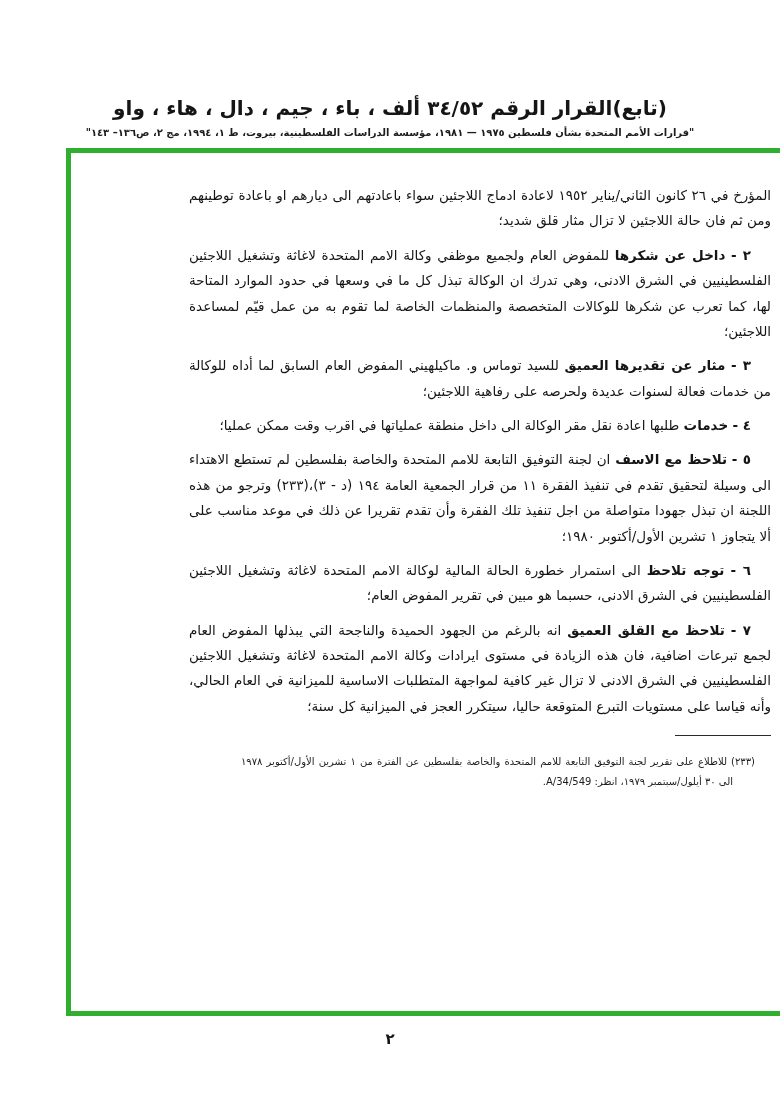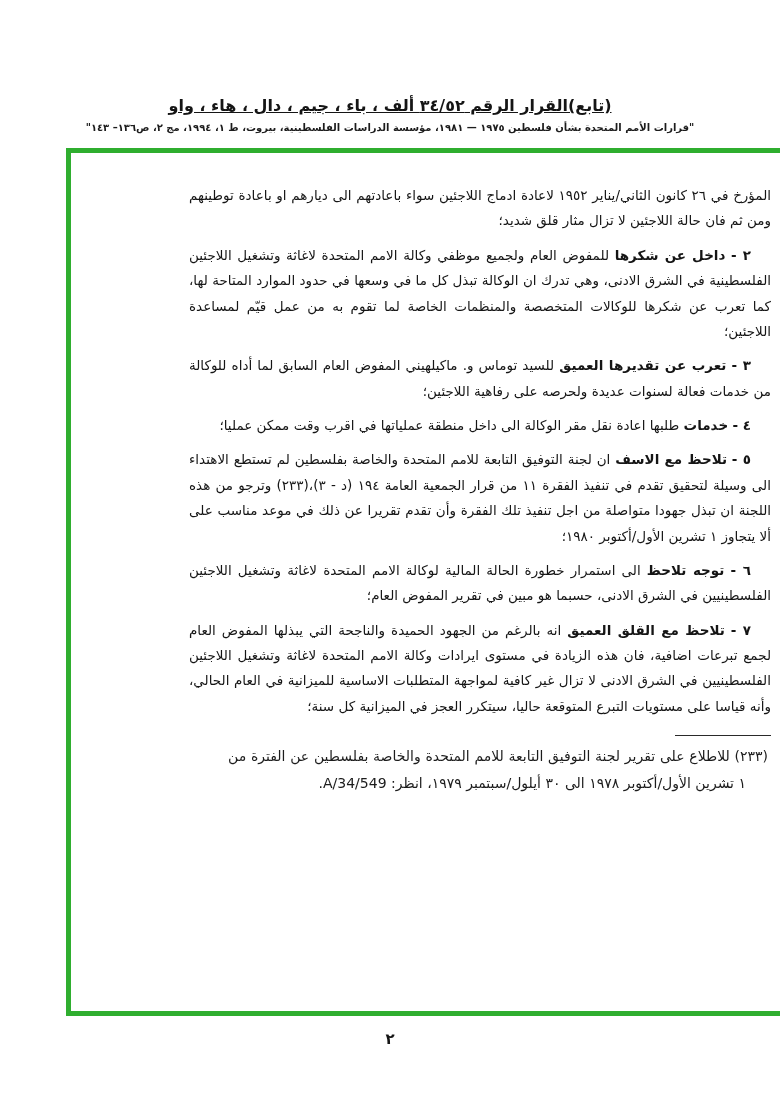--- a/index.html
+++ b/index.html
@@ -15,24 +15,23 @@
   }
   .page-header {
     position: absolute;
     top: 96px;
     left: 0;
     width: 100%;
     direction: rtl;
     text-align: center;
   }
   .header-title {
-    font-size: 16px;
+    font-size: 20px;
     font-weight: bold;
     letter-spacing: 0.2px;
-    text-decoration: underline;
   }
   .header-source {
     margin-top: 7px;
     font-size: 10px;
     font-weight: bold;
     color: #1c1c1c;
     padding: 0 28px;
     white-space: nowrap;
   }
   .green-frame {
@@ -62,22 +61,22 @@
     padding-left: 36px;
     direction: rtl;
   }
   .fn-rule {
     width: 96px;
     height: 0;
     border-top: 1.5px solid #2a2a2a;
     margin-bottom: 7px;
   }
   .fn-text {
-    margin: 3px;
-    font-size: 14px;
+    margin: 16px;
+    font-size: 10px;
     line-height: 1.95;
     text-align: justify;
     padding-right: 22px;
     text-indent: -22px;
     color: #1c1c1c;
   }
   .fn-marker { white-space: nowrap; }
   .page-number {
     position: absolute;
     top: 1030px;
@@ -96,23 +95,23 @@
   <div class="page-header">
     <div class="header-title">(تابع)القرار الرقم ٣٤/٥٢ ألف ، باء ، جيم ، دال ، هاء ، واو</div>
     <div class="header-source">"قرارات الأمم المتحدة بشأن فلسطين ١٩٧٥ — ١٩٨١، مؤسسة الدراسات الفلسطينية، بيروت، ط ١، ١٩٩٤، مج ٢، ص١٣٦– ١٤٣"</div>
   </div>
 
   <div class="green-frame">
     <div class="frame-content">
 
       <p class="para"><span>المؤرخ في ٢٦ كانون الثاني/يناير ١٩٥٢ لاعادة ادماج اللاجئين سواء باعادتهم الى ديارهم او باعادة توطينهم ومن ثم فان حالة اللاجئين لا تزال مثار قلق شديد؛</span></p>
 
-      <p class="para numbered"><span class="pnum">٢ -</span> <span class="plead">داخل عن شكرها</span> <span>للمفوض العام ولجميع موظفي وكالة الامم المتحدة لاغاثة وتشغيل اللاجئين الفلسطينية في الشرق الادنى، وهي تدرك ان الوكالة تبذل كل ما في وسعها في حدود الموارد المتاحة لها، كما تعرب عن شكرها للوكالات المتخصصة والمنظمات الخاصة لما تقوم به من عمل قيّم لمساعدة اللاجئين؛</span></p>
+      <p class="para numbered"><span class="pnum">٢ -</span> <span class="plead">داخل عن شكرها</span> <span>للمفوض العام ولجميع موظفي وكالة الامم المتحدة لاغاثة وتشغيل اللاجئين الفلسطينيين في الشرق الادنى، وهي تدرك ان الوكالة تبذل كل ما في وسعها في حدود الموارد المتاحة لها، كما تعرب عن شكرها للوكالات المتخصصة والمنظمات الخاصة لما تقوم به من عمل قيّم لمساعدة اللاجئين؛</span></p>
 
-      <p class="para numbered"><span class="pnum">٣ -</span> <span class="plead">تعرب عن تقديرها العميق</span> <span>للسيد توماس و. ماكيلهيني المفوض العام السابق لما أداه للوكالة من خدمات فعالة لسنوات عديدة ولحرصه على رفاهية اللاجئين؛</span></p>
+      <p class="para numbered"><span class="pnum">٣ -</span> <span class="plead">مثار عن تقديرها العميق</span> <span>للسيد توماس و. ماكيلهيني المفوض العام السابق لما أداه للوكالة من خدمات فعالة لسنوات عديدة ولحرصه على رفاهية اللاجئين؛</span></p>
 
       <p class="para numbered"><span class="pnum">٤ -</span> <span class="plead">خدمات</span> <span>طلبها اعادة نقل مقر الوكالة الى داخل منطقة عملياتها في اقرب وقت ممكن عمليا؛</span></p>
 
       <p class="para numbered"><span class="pnum">٥ -</span> <span class="plead">تلاحظ مع الاسف</span> <span>ان لجنة التوفيق التابعة للامم المتحدة والخاصة بفلسطين لم تستطع الاهتداء الى وسيلة لتحقيق تقدم في تنفيذ الفقرة ١١ من قرار الجمعية العامة ١٩٤ (د - ٣)،(٢٣٣) وترجو من هذه اللجنة ان تبذل جهودا متواصلة من اجل تنفيذ تلك الفقرة وأن تقدم تقريرا عن ذلك في موعد مناسب على ألا يتجاوز ١ تشرين الأول/أكتوبر ١٩٨٠؛</span></p>
 
       <p class="para numbered"><span class="pnum">٦ -</span> <span class="plead">توجه تلاحظ</span> <span>الى استمرار خطورة الحالة المالية لوكالة الامم المتحدة لاغاثة وتشغيل اللاجئين الفلسطينيين في الشرق الادنى، حسبما هو مبين في تقرير المفوض العام؛</span></p>
 
       <p class="para numbered"><span class="pnum">٧ -</span> <span class="plead">تلاحظ مع القلق العميق</span> <span>انه بالرغم من الجهود الحميدة والناجحة التي يبذلها المفوض العام لجمع تبرعات اضافية، فان هذه الزيادة في مستوى ايرادات وكالة الامم المتحدة لاغاثة وتشغيل اللاجئين الفلسطينيين في الشرق الادنى لا تزال غير كافية لمواجهة المتطلبات الاساسية للميزانية في العام الحالي، وأنه قياسا على مستويات التبرع المتوقعة حاليا، سيتكرر العجز في الميزانية كل سنة؛</span></p>
 
       <div class="footnote">

